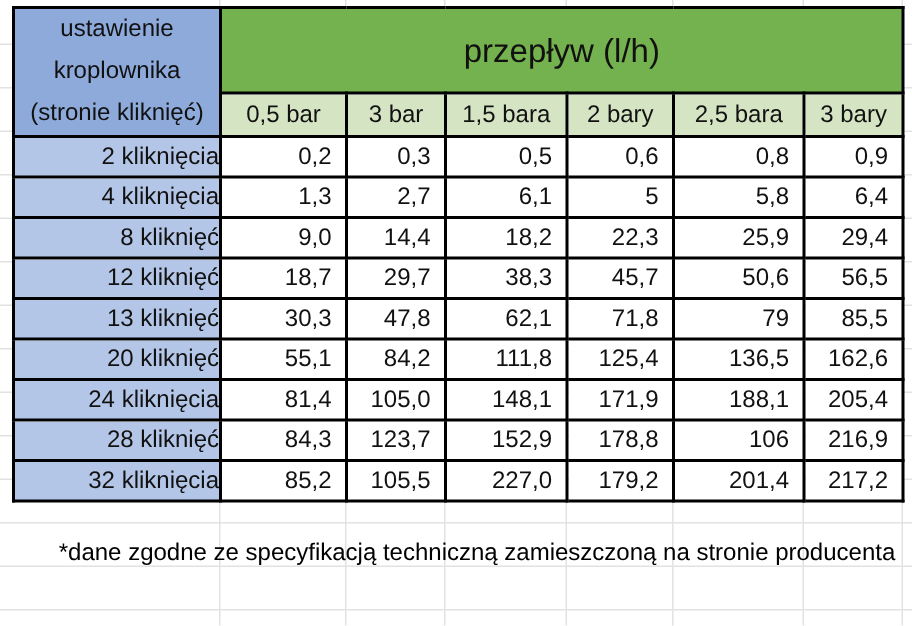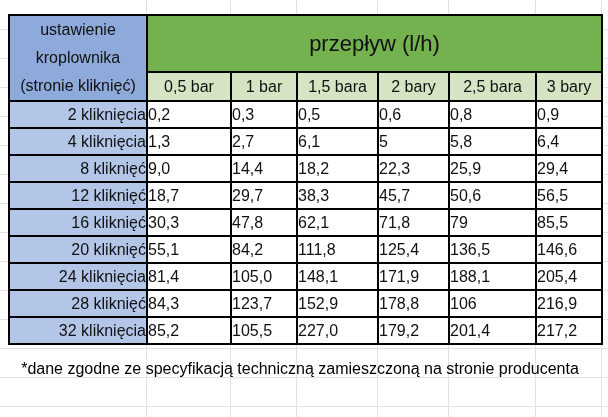--- a/index.html
+++ b/index.html
@@ -11,21 +11,21 @@
     color: #111111;
     position: relative;
     overflow: hidden;
   }
   
   .grid-layer { position: absolute; inset: 0; z-index: 0; }
   .gv { position: absolute; top: 0; width: 1px; height: 417px; background: #e2e2e2; }
   .gh { position: absolute; left: 0; height: 1px; width: 608px; background: #e2e2e2; }
 
   table.flow-table {
-    position: absolute; left: 8px; top: 14px;
+    position: absolute; left: 8px; top: 4px;
     width: 593px;
     border-collapse: collapse;
     table-layout: fixed;
     z-index: 1;
   }
   th, td {
     border: 2px solid var(--border-black, #000);
     font-weight: normal;
     font-size: 16px;
     padding: 0;
@@ -53,27 +53,27 @@
     margin-top: 40px;
   }
   td.row-label {
     background: var(--row-label-blue, #B4C6E7);
     text-align: right;
     height: 27px;
     vertical-align: middle;
   }
   td.value {
     background: #ffffff;
-    text-align: left;
+    text-align: right;
     padding-right: 9px;
     vertical-align: middle;
   }
   .footnote {
     position: absolute;
-    left: 20px; top: 356px;
+    left: 38px; top: 356px;
     width: 560px;
     text-align: center;
     font-size: 16px;
     line-height: 25px;
     z-index: 1;
     color: #000000;
   }
 </style>
 </head>
 <body>
@@ -116,21 +116,21 @@
     <tr>
       <th class="corner" rowspan="2">
         <div>ustawienie</div>
         <div>kroplownika</div>
         <div>(stronie kliknięć)</div>
       </th>
       <th class="flow-header" colspan="6">przepływ (l/h)</th>
     </tr>
     <tr id="pressure-row">
         <th class="pressure">0,5 bar</th>
-        <th class="pressure">1 bar</th>
+        <th class="pressure">3 bar</th>
         <th class="pressure">1,5 bara</th>
         <th class="pressure">2 bary</th>
         <th class="pressure">2,5 bara</th>
         <th class="pressure">3 bary</th>
       </tr>
   </thead>
   <tbody id="table-body">
       <tr>
     <td class="row-label">2 kliknięcia</td>
     <td class="value">0,2</td>
@@ -161,36 +161,36 @@
       <tr>
     <td class="row-label">12 kliknięć</td>
     <td class="value">18,7</td>
     <td class="value">29,7</td>
     <td class="value">38,3</td>
     <td class="value">45,7</td>
     <td class="value">50,6</td>
     <td class="value">56,5</td>
   </tr>
       <tr>
-    <td class="row-label">16 kliknięć</td>
+    <td class="row-label">13 kliknięć</td>
     <td class="value">30,3</td>
     <td class="value">47,8</td>
     <td class="value">62,1</td>
     <td class="value">71,8</td>
     <td class="value">79</td>
     <td class="value">85,5</td>
   </tr>
       <tr>
     <td class="row-label">20 kliknięć</td>
     <td class="value">55,1</td>
     <td class="value">84,2</td>
     <td class="value">111,8</td>
     <td class="value">125,4</td>
     <td class="value">136,5</td>
-    <td class="value">146,6</td>
+    <td class="value">162,6</td>
   </tr>
       <tr>
     <td class="row-label">24 kliknięcia</td>
     <td class="value">81,4</td>
     <td class="value">105,0</td>
     <td class="value">148,1</td>
     <td class="value">171,9</td>
     <td class="value">188,1</td>
     <td class="value">205,4</td>
   </tr>

